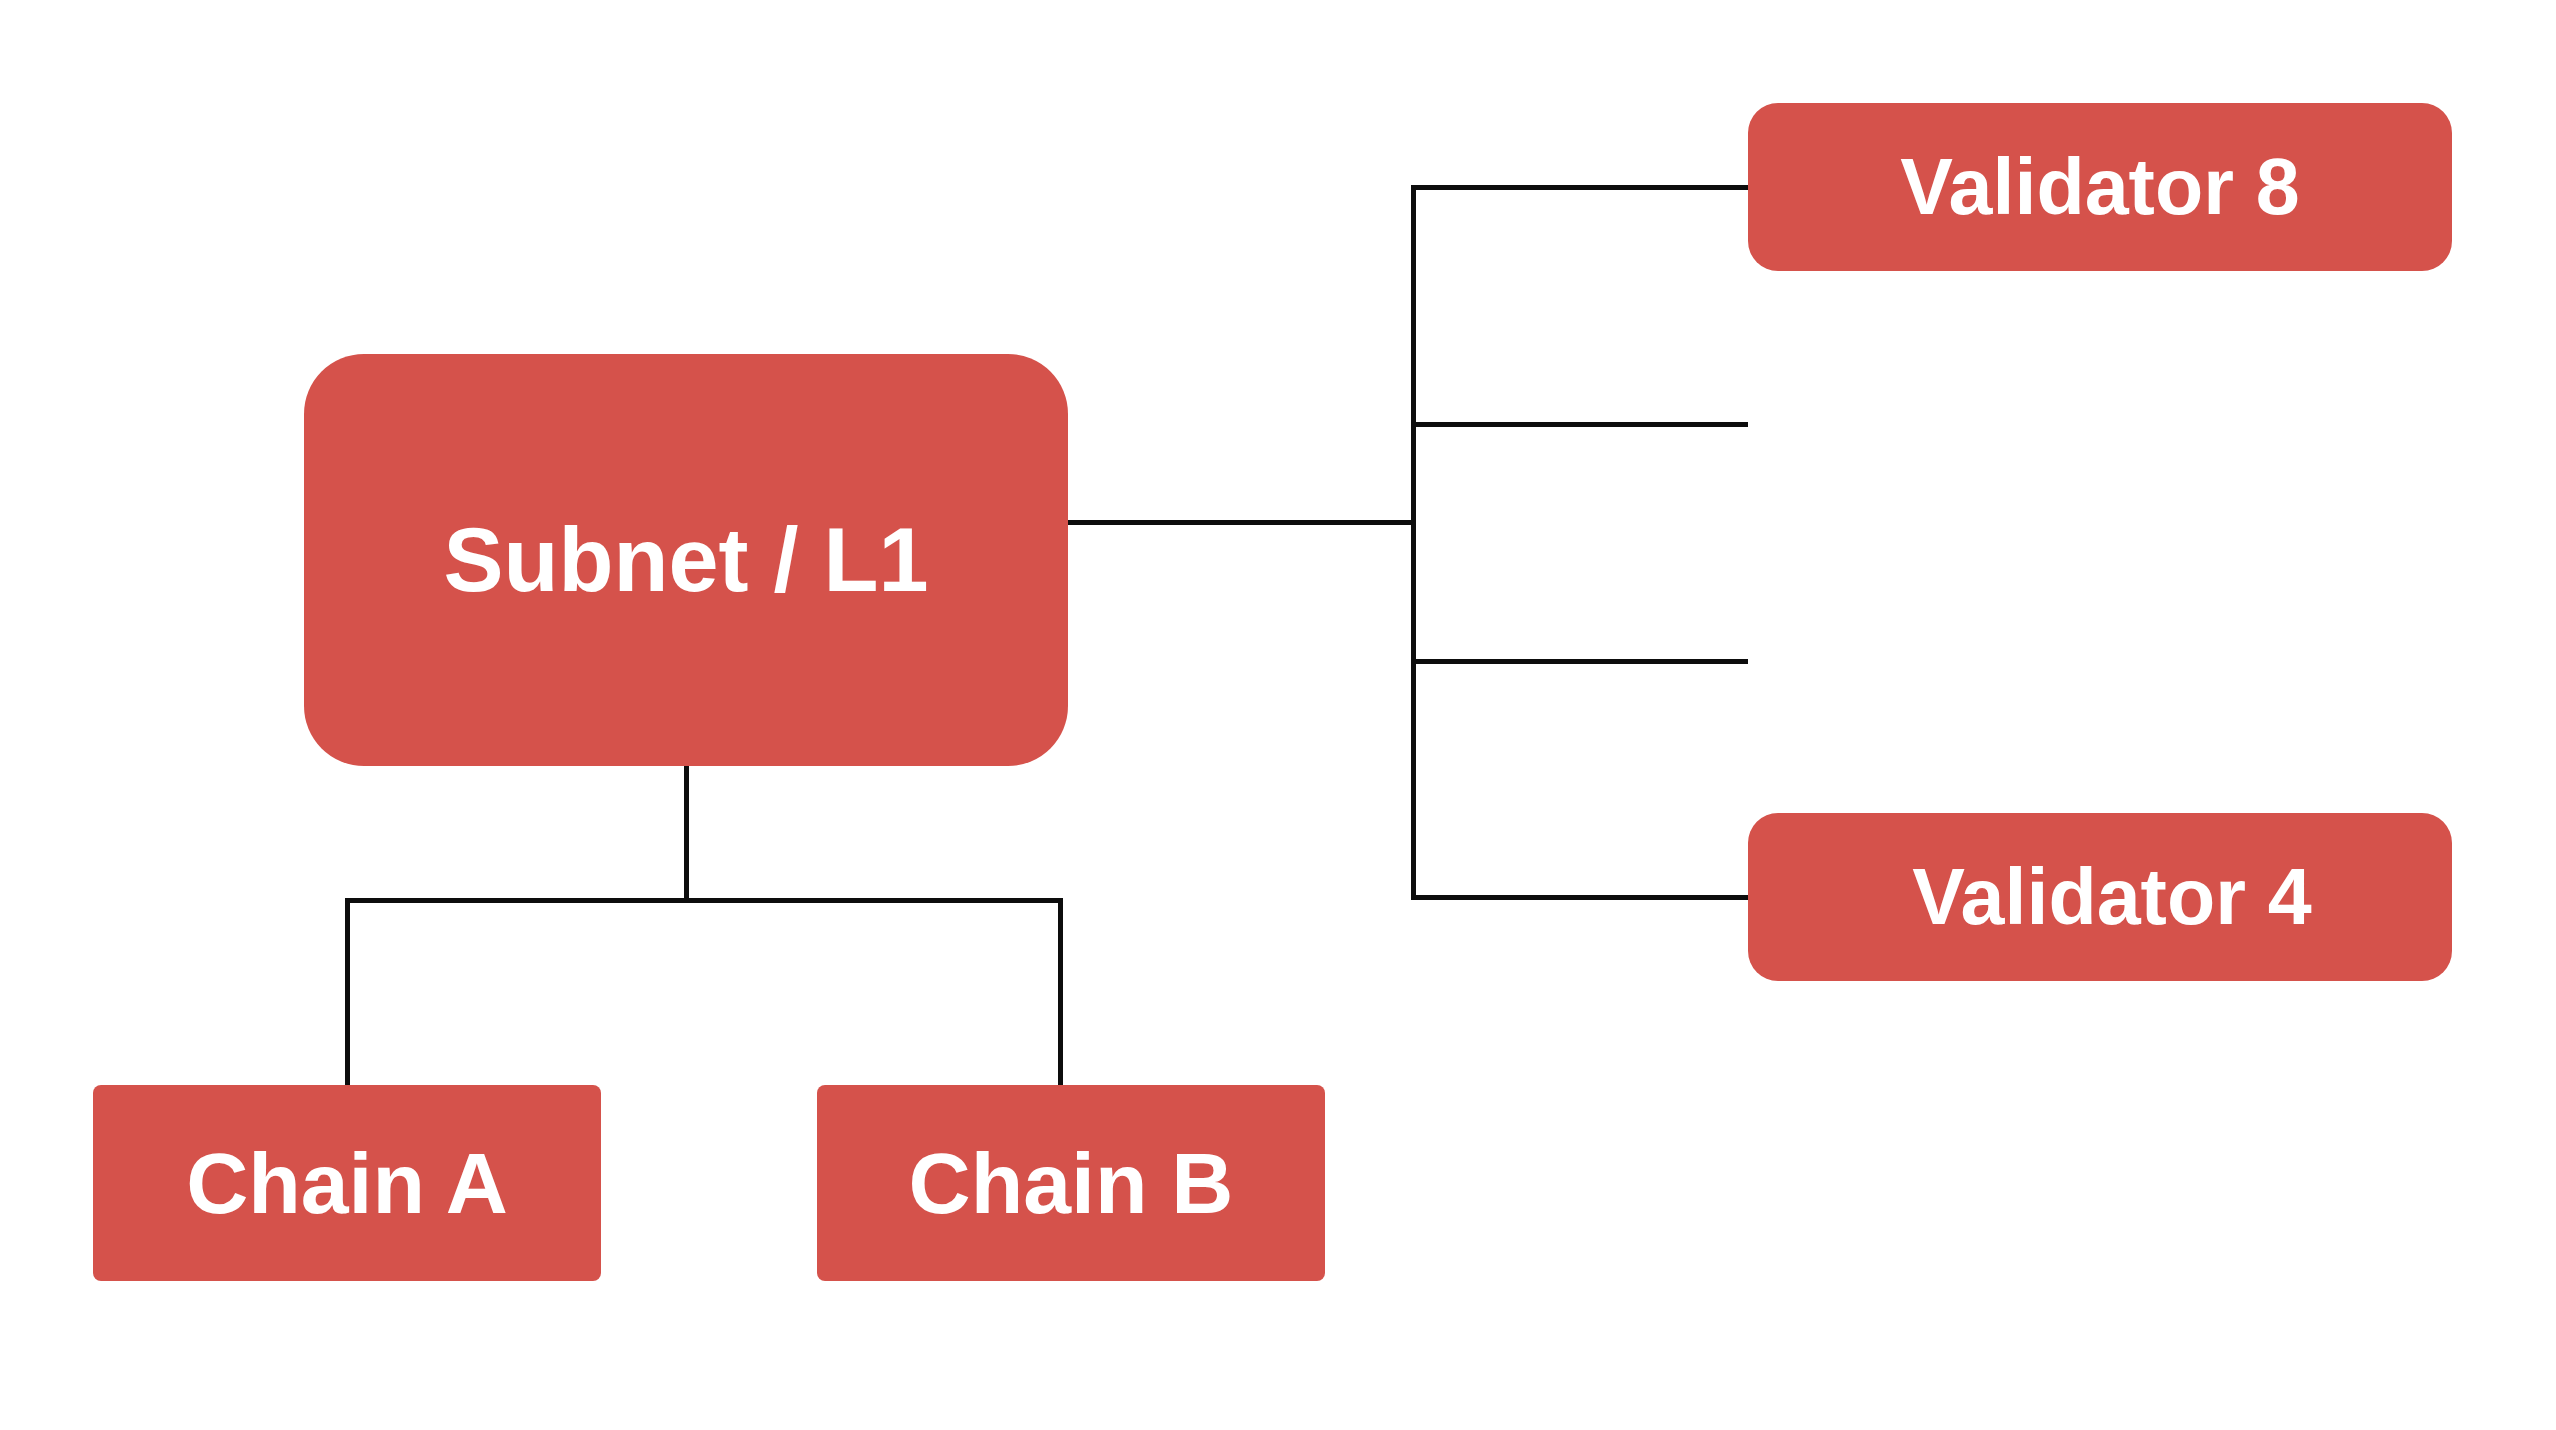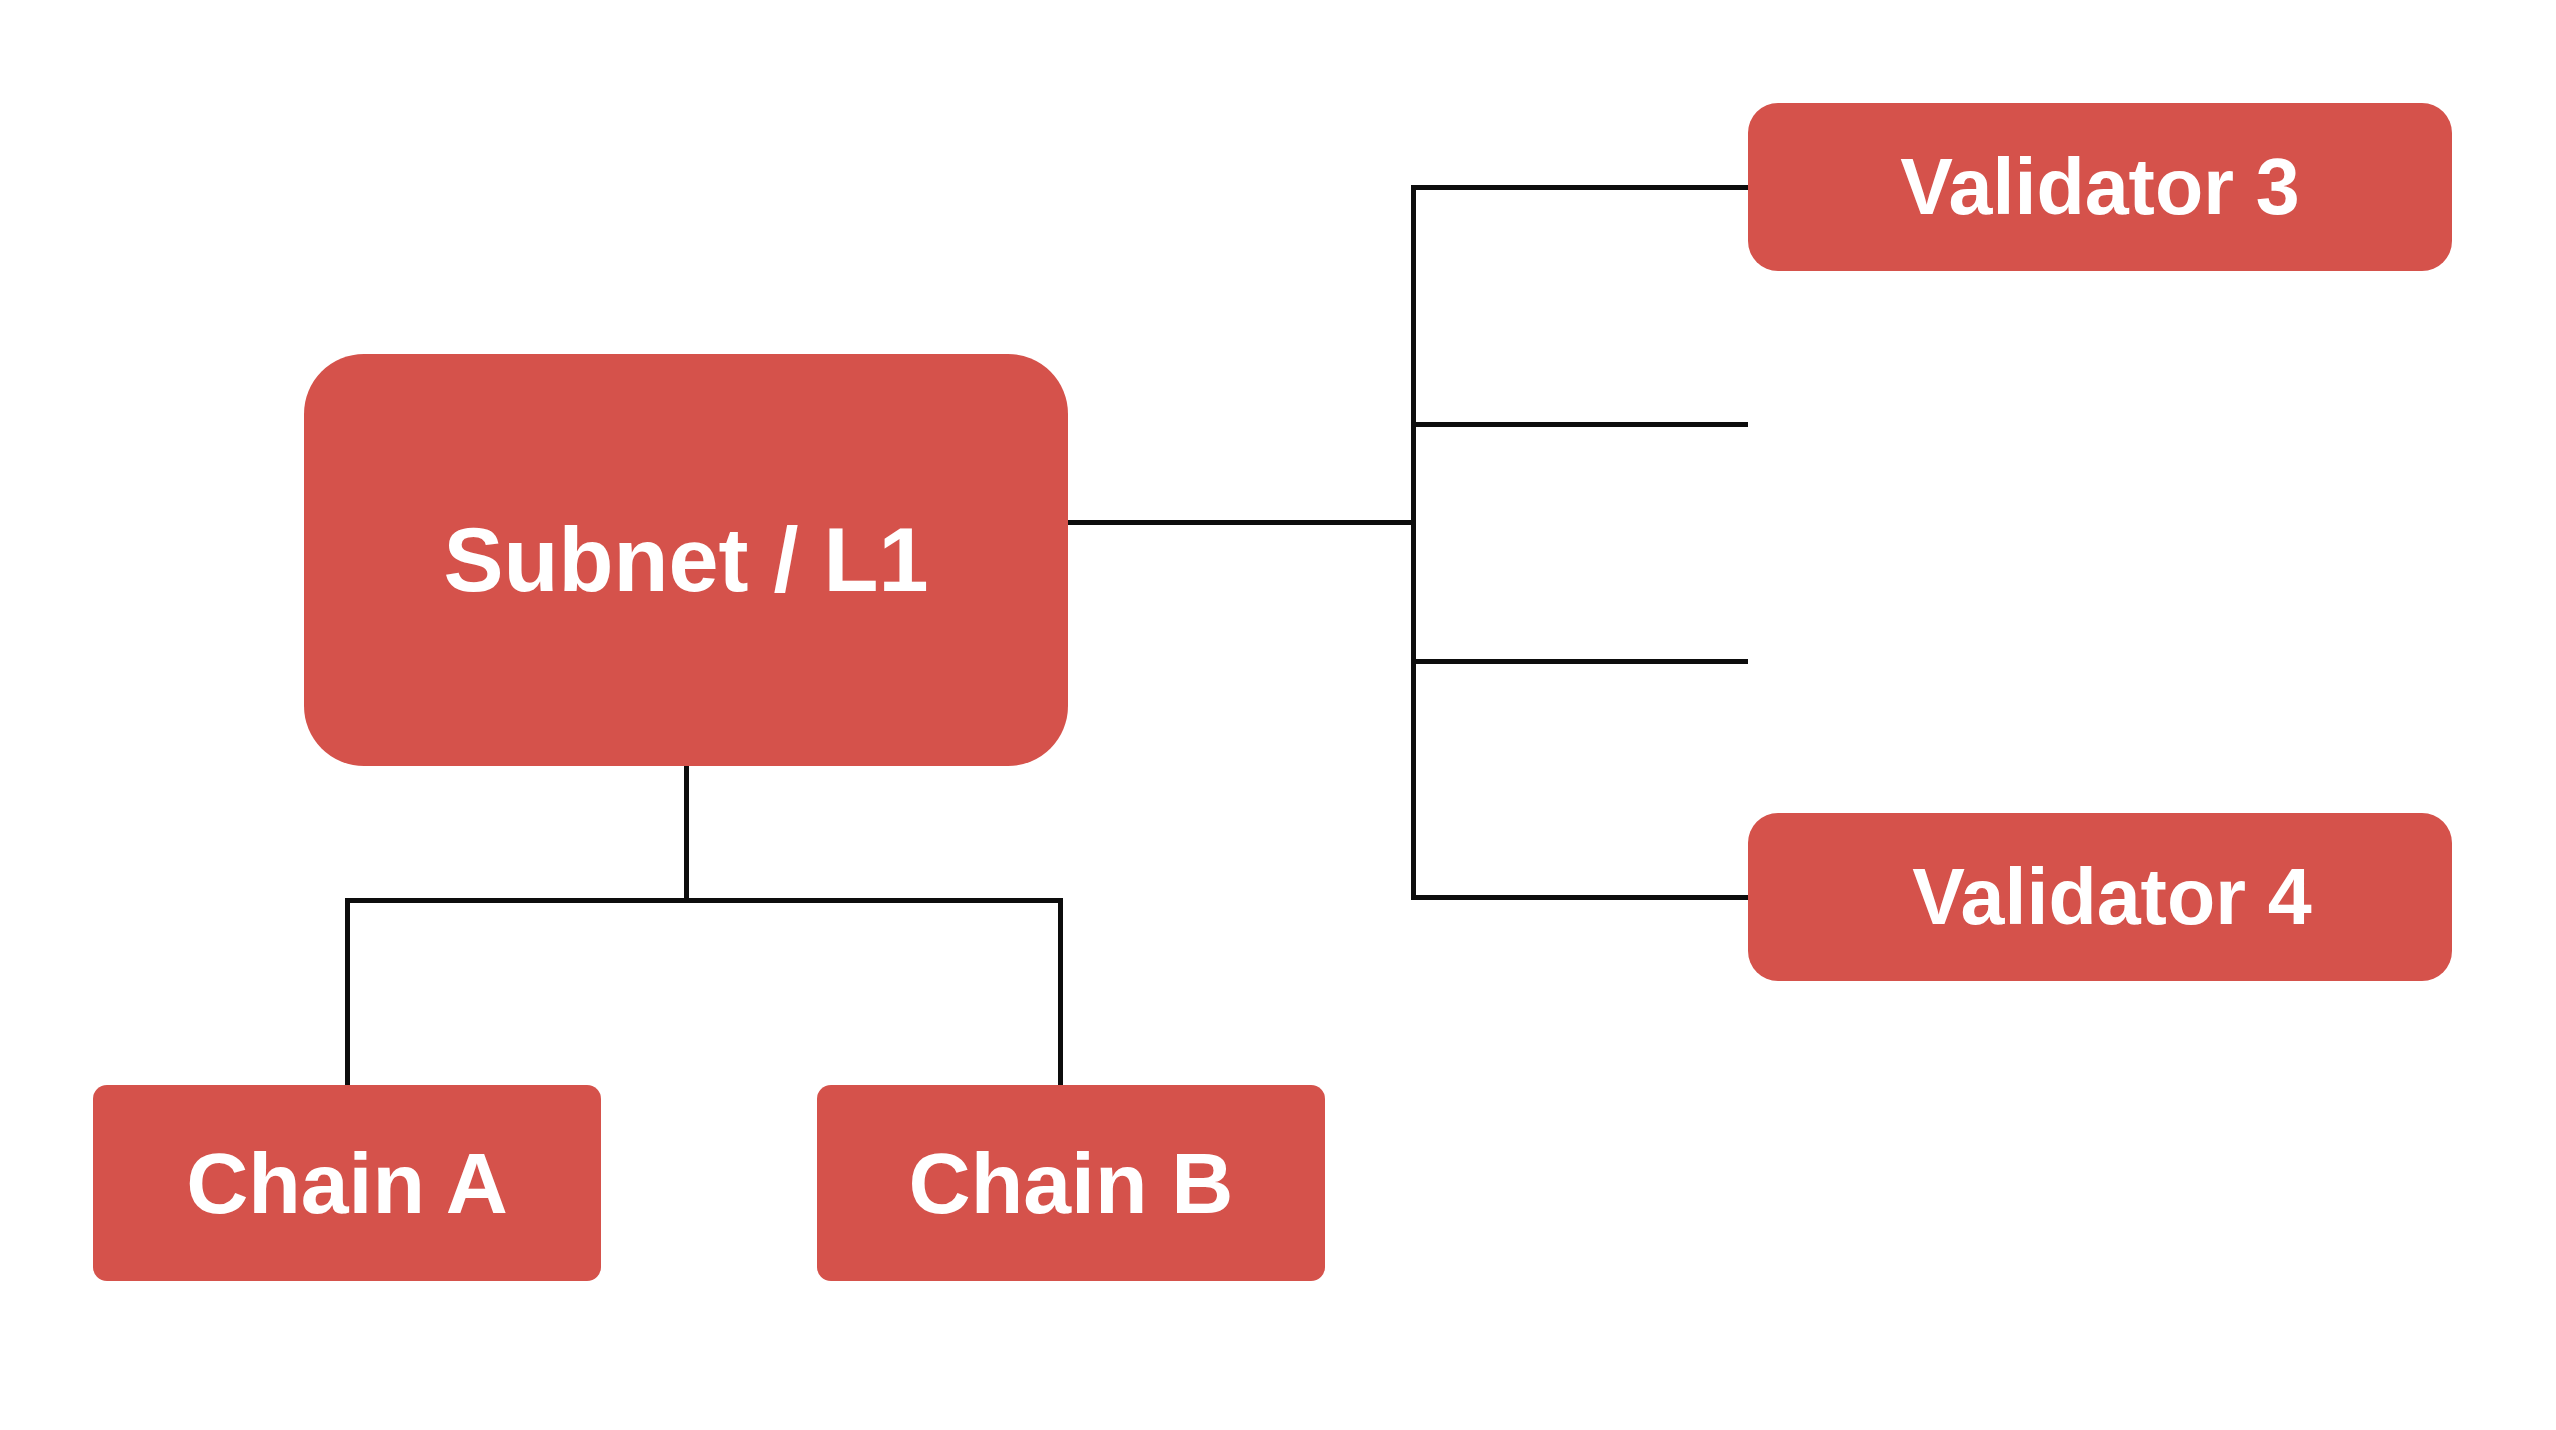--- a/index.html
+++ b/index.html
@@ -32,21 +32,21 @@
     text-align:center;
     box-sizing:border-box;
   }
   .node-subnet{
     left:304px; top:354px; width:764px; height:412px;
     border-radius:60px;
     font-size:90px;
   }
   .node-chain{
     top:1085px; width:508px; height:196px;
-    border-radius:14px;
+    border-radius:8px;
     font-size:86px;
   }
   .node-chain-a{ left:93px; }
   .node-chain-b{ left:817px;text-align:center; }
   .node-validator{
     left:1748px; width:704px; height:168px;
     border-radius:30px;
     font-size:79px;
   }
   .node-validator-1{ top:103px; }
@@ -93,21 +93,21 @@
 
   <div class="node node-chain node-chain-a">
     <span>Chain A</span>
   </div>
 
   <div class="node node-chain node-chain-b">
     <span>Chain B</span>
   </div>
 
   <div class="node node-validator node-validator-1">
-    <span>Validator 3</span>
+    <span>Validator 8</span>
   </div>
 
 
 
   <div class="node node-validator node-validator-4">
     <span>Validator 4</span>
   </div>
 
 </div>
 

